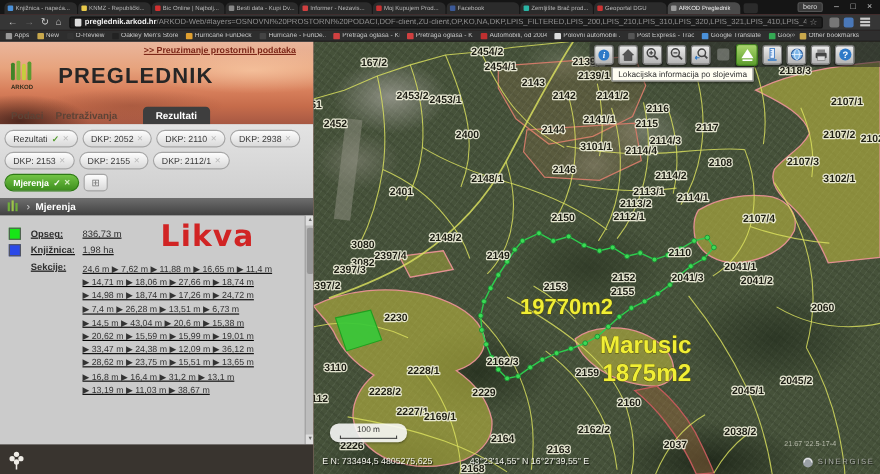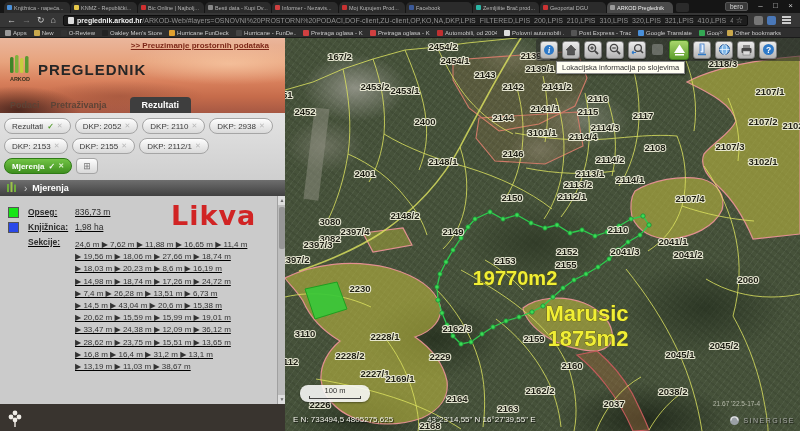--- a/index.html
+++ b/index.html
@@ -52,21 +52,21 @@
   
   #sidebar{position:absolute;left:0;top:38px;width:285px;height:393px;background:#cbcbcb;overflow:hidden;}
   .shead{position:absolute;left:0;top:0;width:285px;height:75px;
     background:
       radial-gradient(90px 34px at 18px 72px, rgba(55,28,22,.8), rgba(55,28,22,0) 70%),
       radial-gradient(150px 30px at 230px 26px, rgba(255,214,178,.55), rgba(255,214,178,0) 70%),
       radial-gradient(120px 22px at 120px 58px, rgba(120,60,45,.35), rgba(120,60,45,0) 70%),
       linear-gradient(180deg,#eab69c 0%,#e7a37d 32%,#d8805c 58%,#c66c4b 78%,#a65843 100%);}
   .dl{position:absolute;right:16px;top:3px;font-size:8px;color:#7c2718;text-decoration:underline;font-weight:bold;}
   .brand{position:absolute;left:8px;top:17px;display:flex;align-items:center;}
-  .brand .title{font-size:15px;font-weight:bold;color:#262626;letter-spacing:1px;margin-left:4px;}
+  .brand .title{font-size:20px;font-weight:bold;color:#262626;letter-spacing:1px;margin-left:19px;}
   .navtabs{position:absolute;left:8px;bottom:0;display:flex;align-items:flex-end;}
   .ntab{font-size:9px;color:#5d4336;font-weight:bold;padding:3px 9px 3px 2px;}
   .ntab.active{background:#3e3e3e;color:#fff;border-radius:4px 4px 0 0;padding:3px 12px;margin-left:14px;}
 
   .chips{position:absolute;left:0;top:75px;width:285px;height:67px;background:linear-gradient(180deg,#e3e3e3,#cfcfcf);
     display:flex;flex-wrap:wrap;align-content:flex-start;padding:3px 2px 0 4px;}
   .chip{height:16px;border:1px solid #a5a5a5;border-radius:8px;background:linear-gradient(180deg,#fdfdfd,#d9d9d9);
     font-size:8px;color:#3a3a3a;display:flex;align-items:center;padding:0 7px;margin:2px 4px 2px 0;white-space:nowrap;}
   .chip .ck{color:#4f9a28;font-weight:bold;margin-left:4px;font-size:8px;}
   .chip .cx{color:#b9b9b9;margin-left:3px;font-size:7px;}
@@ -85,21 +85,21 @@
   .mrow:first-child{margin-top:10px;}
   .swatch{width:11px;height:11px;border:1px solid #555;margin-right:9px;flex:none;}
   .swatch.green{background:#17e517;}
   .swatch.blue{background:#2a48e8;}
   .swatch.none{visibility:hidden;}
   .mlabel{font-size:8.5px;font-weight:bold;color:#2e2e2e;width:47px;flex:none;}
   .mvalue{font-size:8.5px;color:#2e2e2e;}
   #sekcije{margin-left:75px;margin-top:-12px;width:195px;}
   .sline{font-size:8px;color:#333;line-height:12.2px;white-space:nowrap;}
   .likva{position:absolute;left:146px;top:4px;font-size:27px;font-weight:bold;color:#d12424;
-    font-family:"DejaVu Sans",sans-serif;letter-spacing:1px;margin-left:25px;}
+    font-family:"DejaVu Sans",sans-serif;letter-spacing:1px;}
 
   .vscroll{position:absolute;right:0;top:0;width:8px;height:208px;background:#bdbdbd;border-left:1px solid #a0a0a0;}
   .sarr{position:absolute;left:0;width:8px;height:9px;background:#dedede;color:#666;font-size:5px;text-align:center;line-height:9px;}
   .sarr.up{top:0;} .sarr.dn{bottom:0;}
   .sarr.up::before{content:"▲";} .sarr.dn::before{content:"▼";}
   .sthumb{position:absolute;left:1px;top:11px;width:6px;height:42px;background:#969696;border-radius:2px;}
 
   .sfoot{position:absolute;left:0;top:366px;width:285px;height:27px;background:#39342f;display:flex;align-items:center;padding:0 7px;}
   .sfoot .ftxt{font-size:7.5px;color:#e8e4df;line-height:1.35;margin-left:6px;}
 
@@ -369,22 +369,21 @@
         <span class="swatch blue"></span>
         <span class="mlabel">Knjižnica:</span>
         <span class="mvalue">1,98 ha</span>
       </div>
       <div class="mrow">
         <span class="swatch none"></span>
         <span class="mlabel">Sekcije:</span>
       </div>
       <div id="sekcije">
           <div class="sline">24,6 m ▶ 7,62 m ▶ 11,88 m ▶ 16,65 m ▶ 11,4 m</div>
-          <div class="sline">▶ 19,56 m ▶ 18,06 m ▶ 27,66 m ▶ 18,74 m</div>
-          <div class="sline">▶ 18,03 m ▶ 20,23 m ▶ 8,6 m ▶ 16,19 m</div>
+          <div class="sline">▶ 14,71 m ▶ 18,06 m ▶ 27,66 m ▶ 18,74 m</div>
           <div class="sline">▶ 14,98 m ▶ 18,74 m ▶ 17,26 m ▶ 24,72 m</div>
           <div class="sline">▶ 7,4 m ▶ 26,28 m ▶ 13,51 m ▶ 6,73 m</div>
           <div class="sline">▶ 14,5 m ▶ 43,04 m ▶ 20,6 m ▶ 15,38 m</div>
           <div class="sline">▶ 20,62 m ▶ 15,59 m ▶ 15,99 m ▶ 19,01 m</div>
           <div class="sline">▶ 33,47 m ▶ 24,38 m ▶ 12,09 m ▶ 36,12 m</div>
           <div class="sline">▶ 28,62 m ▶ 23,75 m ▶ 15,51 m ▶ 13,65 m</div>
           <div class="sline">▶ 16,8 m ▶ 16,4 m ▶ 31,2 m ▶ 13,1 m</div>
           <div class="sline">▶ 13,19 m ▶ 11,03 m ▶ 38,67 m</div>
         </div>
       <div class="likva">Likva</div>

